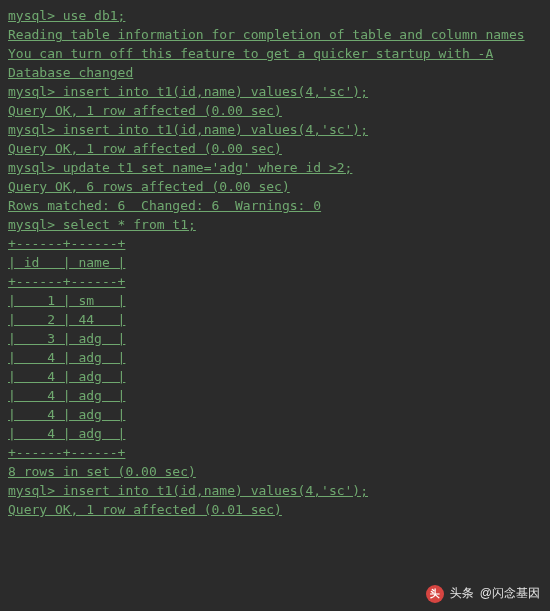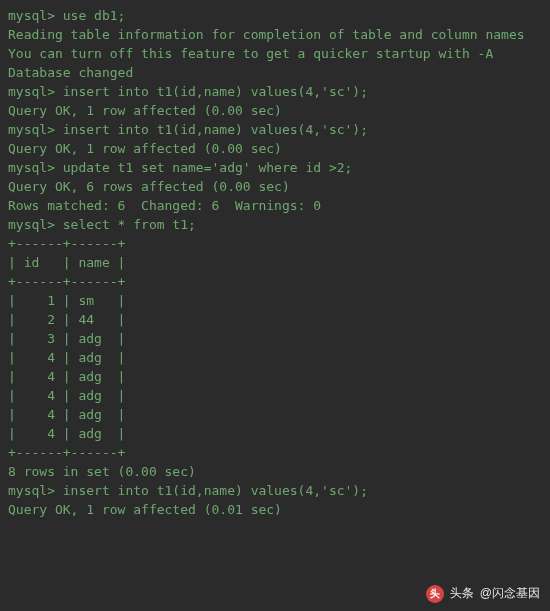--- a/index.html
+++ b/index.html
@@ -12,21 +12,21 @@
     font-size: 13px;
     line-height: 19px;
     color: #6fa86f;
     overflow: hidden;
     position: relative;
   }
   .terminal {
     padding: 6px 8px;
     white-space: pre;
   }
-  .line { display: block; }
+  .line { display: block; text-decoration: underline; }
   .watermark {
     position: absolute;
     right: 10px;
     bottom: 8px;
     font-family: Arial, sans-serif;
     font-size: 12px;
     color: #e6e6e6;
     display: flex;
     align-items: center;
     gap: 6px;

